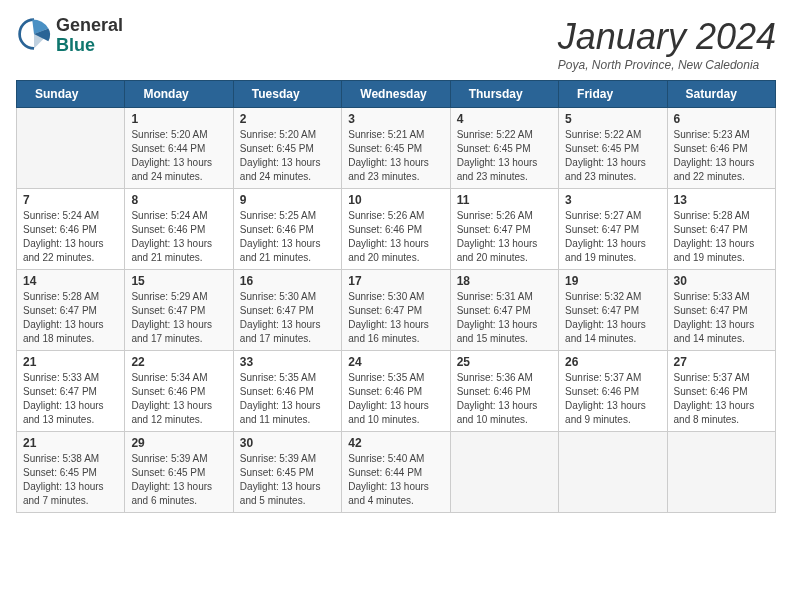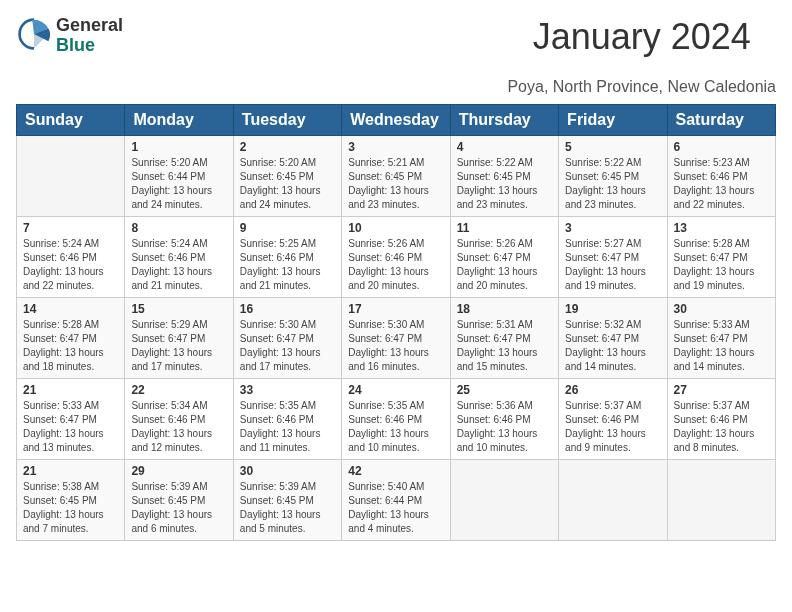--- a/index.html
+++ b/index.html
@@ -33,43 +33,43 @@
     .logo-blue {
       font-size: 18px;
       font-weight: bold;
       color: #0f766e;
     }
     .logo-icon {
       width: 36px;
       height: 36px;
     }
     .title-area {
-      text-align: center;
+      text-align: left;
+      font-style: italic;
     }
     .month-title {
       font-size: 36px;
       font-weight: normal;
       color: #333;
     }
     .location-title {
-      font-size: 16px;
+      font-size: 12px;
       color: #555;
-      margin-top: 20px;
     }
     table {
       width: 100%;
       border-collapse: collapse;
       table-layout: fixed;
     }
     thead tr th {
       background-color: #2a6496;
       color: #fff;
       text-align: left;
-      padding: 6px 8px;
-      font-size: 16px;
+      padding: 6px 18px;
+      font-size: 12px;
       border: 1px solid #1e4d72;
     }
     tbody tr td {
       border: 1px solid #ccc;
       vertical-align: top;
       padding: 4px 6px;
       font-size: 10.5px;
       color: #333;
       height: 80px;
       background: #fff;

